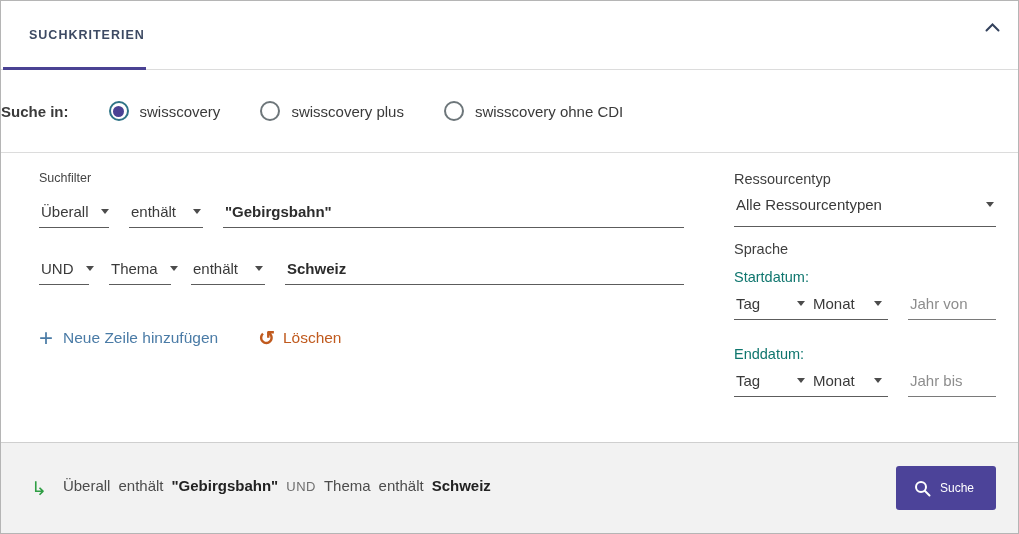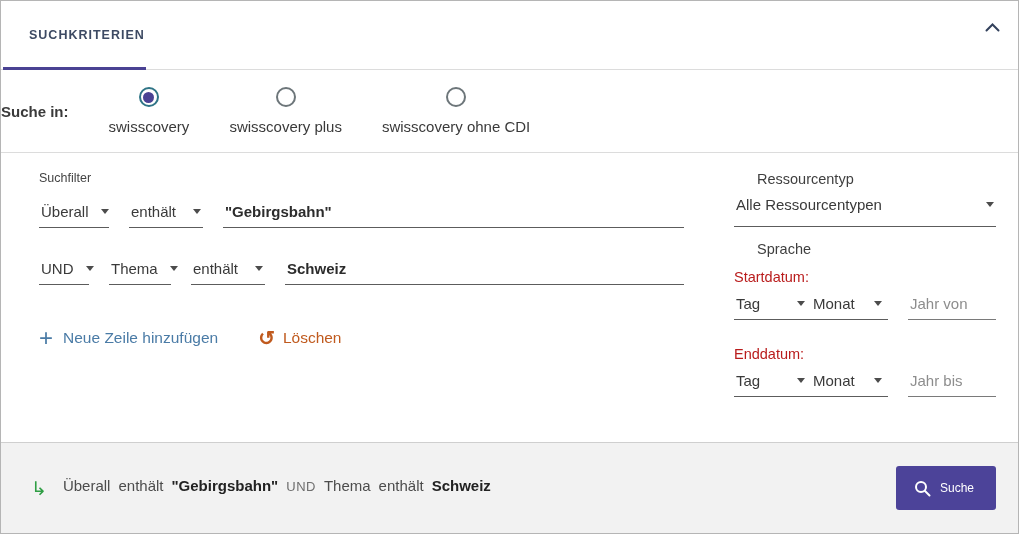--- a/index.html
+++ b/index.html
@@ -21,21 +21,21 @@
   .tab-label{font-size:12.5px; letter-spacing:1px; color:#3d4a63; font-weight:bold;}
   .tab-underline{position:absolute; left:2px; bottom:-1px; width:143px; height:3px;
                  background:var(--accent);}
   .collapse{position:absolute; right:14px; top:16px; width:24px; height:20px;
             display:flex; align-items:center; justify-content:center; cursor:pointer;}
 
   
   .scope-row{height:83px; border-bottom:1px solid var(--sep); display:flex;
              align-items:center; gap:26px; flex-shrink:0;}
   .scope-label{font-size:15px; font-weight:bold; color:var(--text);}
-  .radio-opt{display:flex; align-items:center; gap:11px; cursor:pointer; margin-left:14px;flex-direction:column;}
+  .radio-opt{display:flex; align-items:center; gap:11px; cursor:pointer; margin-left:14px;}
   .radio{width:20px; height:20px; border-radius:50%; border:2px solid #6d767a;
          display:flex; align-items:center; justify-content:center; background:#fff;}
   .radio.checked{border-color:var(--teal);}
   .radio .dot{width:11px; height:11px; border-radius:50%; background:var(--accent); display:none;}
   .radio.checked .dot{display:block;}
   .radio-label{font-size:15px; color:var(--text);}
 
   
   .main{flex:1; display:flex; padding:18px 22px 0 38px;}
   .filters-col{flex:1; padding-right:32px;}
@@ -55,25 +55,25 @@
   .actions{display:flex; align-items:center; gap:40px; margin-top:44px;}
   .add-row{display:flex; align-items:center; gap:10px; color:var(--link); cursor:pointer;}
   .plus-icon{font-size:24px; line-height:18px; font-weight:400; color:var(--link);}
   .add-label{font-size:15.5px;}
   .clear{display:flex; align-items:center; gap:8px; color:var(--warn); cursor:pointer;}
   .undo-icon{font-size:20px; line-height:18px; font-weight:bold; color:var(--warn);}
   .clear-label{font-size:15.5px;}
 
   
   .refine-col{width:262px; flex-shrink:0;}
-  .ref-label{font-size:14.5px; color:#3f3f3f; margin-bottom:9px;margin-left:23px;}
+  .ref-label{font-size:14.5px; color:#3f3f3f; margin-bottom:9px;}
   .ref-select{display:flex; align-items:center; justify-content:space-between;
               border-bottom:1px solid var(--underline); padding:0 2px 13px 2px;
               font-size:15px; color:var(--text); cursor:pointer; margin-bottom:14px;}
-  .date-label{font-size:14.5px; color:#b91c1c; margin:12px 0 10px 0;}
+  .date-label{font-size:14.5px; color:#0f766e; margin:12px 0 10px 0;}
   .date-row{display:flex; align-items:flex-end; margin-bottom:26px;}
   .date-dd-group{display:flex; border-bottom:1px solid var(--underline); width:166px;align-items:flex-end;}
   .date-dd{display:flex; align-items:center; justify-content:space-between; flex:1;
            padding:0 6px 7px 2px; font-size:15px; color:var(--text); cursor:pointer;}
   .year-input{width:88px; margin-left:20px; border:none; outline:none;
               border-bottom:1px solid #7a7a7a; font-family:"Liberation Sans", sans-serif;
               font-size:15px; color:#3f3f3f; padding:0 2px 7px 2px; background:transparent;}
   .year-input::placeholder{color:var(--placeholder);}
 
   

